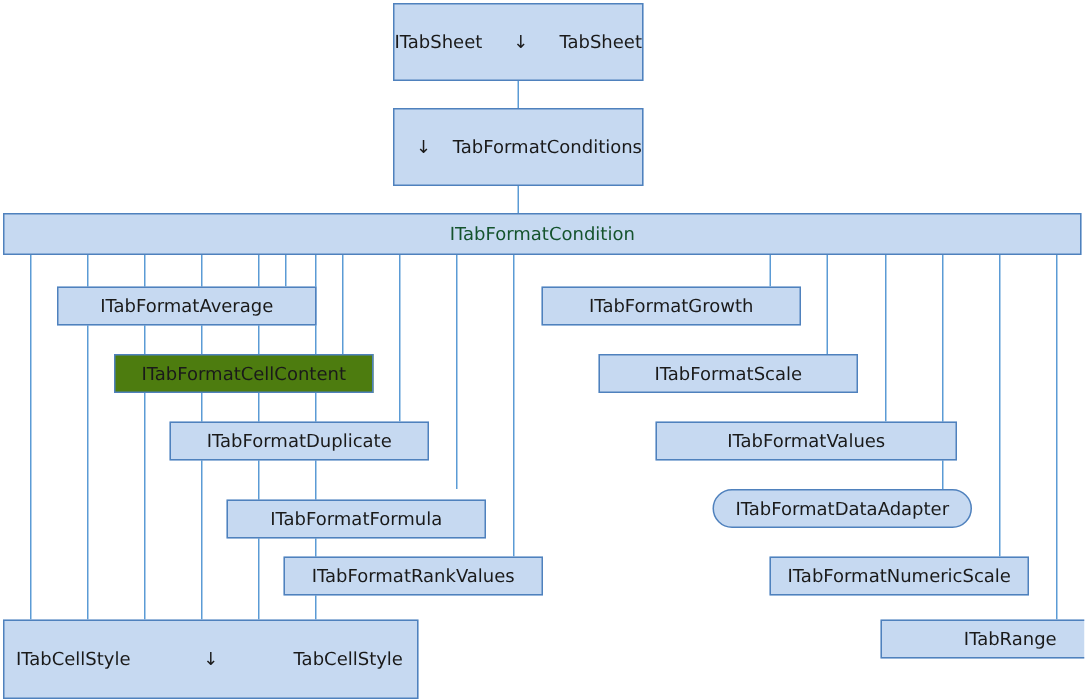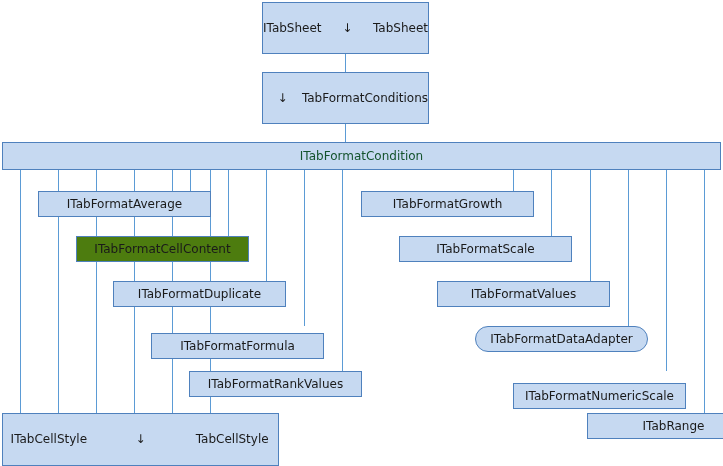--- a/index.html
+++ b/index.html
@@ -103,27 +103,27 @@
       </div>
       <div class="node" style="left: 189px; top: 371px; width: 173px; height: 26px; background: rgb(198, 217, 241); border-color: rgb(79, 129, 189); color: rgb(26, 26, 26);">
         <span class="line1">ITabFormatRankValues</span>
       </div>
       <div class="node" style="left: 361px; top: 191px; width: 173px; height: 26px; background: rgb(198, 217, 241); border-color: rgb(79, 129, 189); color: rgb(26, 26, 26);">
         <span class="line1">ITabFormatGrowth</span>
       </div>
       <div class="node" style="left: 399px; top: 236px; width: 173px; height: 26px; background: rgb(198, 217, 241); border-color: rgb(79, 129, 189); color: rgb(26, 26, 26);">
         <span class="line1">ITabFormatScale</span>
       </div>
-      <div class="node" style="left: 437px; top: 281px; width: 173px; height: 26px; background: rgb(198, 217, 241); border-color: rgb(79, 129, 189); color: rgb(26, 26, 26);">
+      <div class="node" style="left: 437px; top: 281px; width: 201px; height: 26px; background: rgb(198, 217, 241); border-color: rgb(79, 129, 189); color: rgb(26, 26, 26);">
         <span class="line1">ITabFormatValues</span>
       </div>
       <div class="node" style="left: 475px; top: 326px; width: 173px; height: 26px; background: rgb(198, 217, 241); border-color: rgb(79, 129, 189); color: rgb(26, 26, 26); border-radius: 13px;">
         <span class="line1">ITabFormatDataAdapter</span>
       </div>
-      <div class="node" style="left: 513px; top: 371px; width: 173px; height: 26px; background: rgb(198, 217, 241); border-color: rgb(79, 129, 189); color: rgb(26, 26, 26); margin-top: 12px;">
+      <div class="node" style="left: 513px; top: 371px; width: 173px; height: 26px; background: rgb(198, 217, 241); border-color: rgb(79, 129, 189); color: rgb(26, 26, 26);">
         <span class="line1">ITabFormatNumericScale</span>
       </div>
       <div class="node" style="left: 551px; top: 413px; width: 173px; height: 26px; background: rgb(198, 217, 241); border-color: rgb(79, 129, 189); color: rgb(26, 26, 26); margin-left: 36px;">
         <span class="line1">ITabRange</span>
       </div>
       <div class="node" style="left: 2px; top: 413px; width: 277px; height: 53px; background: rgb(198, 217, 241); border-color: rgb(79, 129, 189); color: rgb(26, 26, 26);">
         <span class="line1">ITabCellStyle</span>
         <span class="arrow">↓</span>
         <span class="line2">TabCellStyle</span>
       </div>

